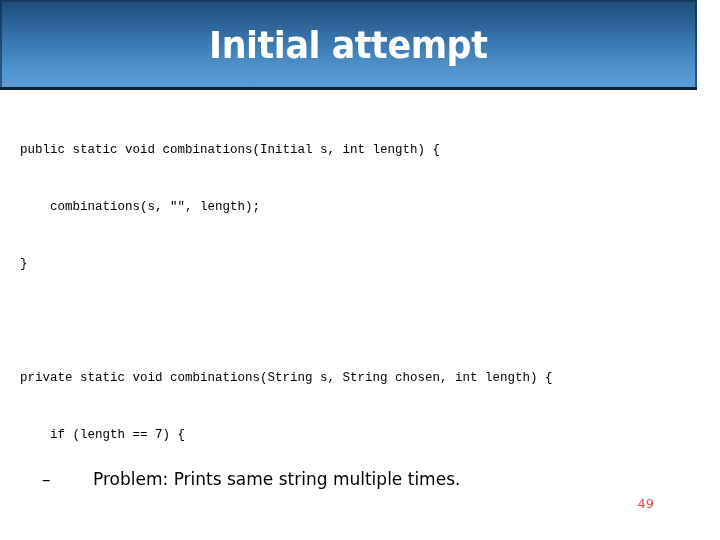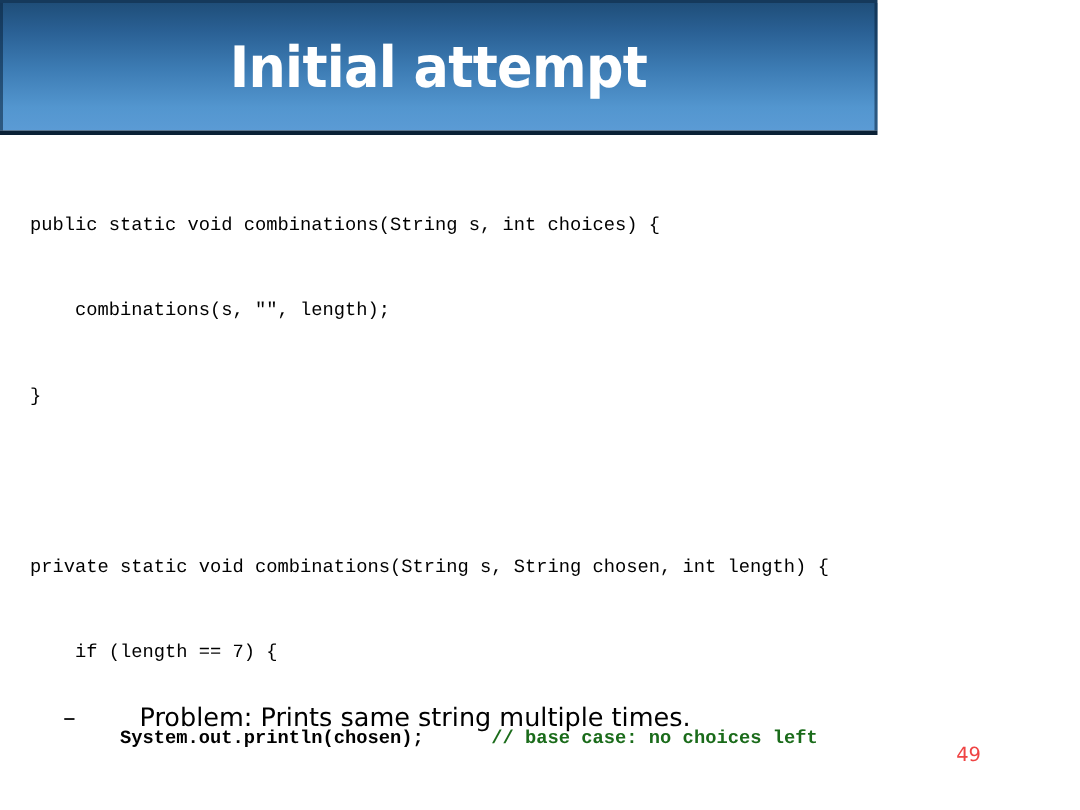--- a/index.html
+++ b/index.html
@@ -20,21 +20,21 @@
     width: 720px;
     height: 540px;
     background: #ffffff;
   }
 
   
   .title-bar {
     position: absolute;
     left: 0;
     top: 0;
-    width: 585px;
+    width: 697px;
     height: 90px;
     box-sizing: border-box;
     border-top: 2px solid #15395b;
     border-bottom: 3px solid #0b2136;
     background: linear-gradient(to bottom,
                 #1f4e79 0%,
                 #2a6094 22%,
                 #3d7cb4 52%,
                 #5396cf 82%,
                 #5b9bd5 100%);
@@ -130,27 +130,26 @@
 </head>
 <body>
 
 <div class="slide">
 
   <div class="title-bar">
     <div class="slide-title">Initial attempt</div>
   </div>
 
   <div class="code-area">
-    <div class="code-line">public static void combinations(String s, int choices) {</div>
+    <div class="code-line">public static void combinations(Initial s, int length) {</div>
     <div class="code-line">    combinations(s, "", length);</div>
     <div class="code-line">}</div>
     <div class="code-line blank"></div>
     <div class="code-line">private static void combinations(String s, String chosen, int length) {</div>
     <div class="code-line">    if (length == 7) {</div>
-    <div class="code-line"><span class="tok-bold">        System.out.println(chosen);</span><span>      </span><span class="tok-comment">// base case: no choices left</span></div>
     
     
     
     
     
     
     
     
     
     

